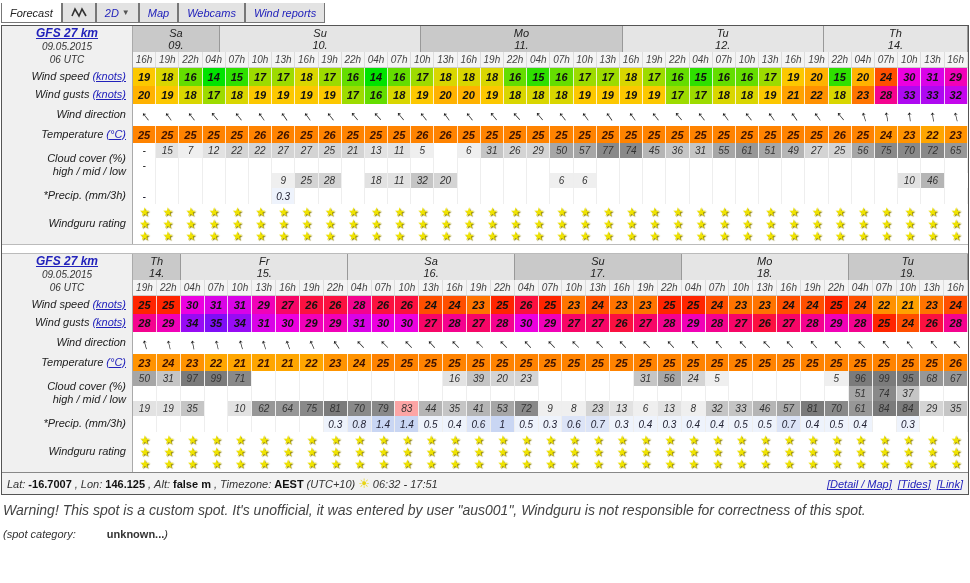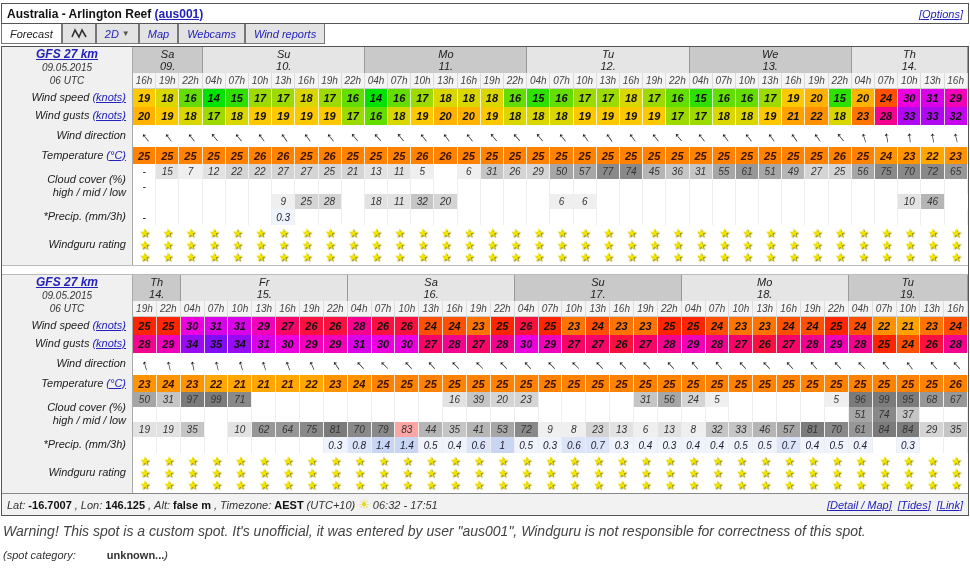--- a/index.html
+++ b/index.html
@@ -55,27 +55,20 @@
   .bb-links span{color:#2222bb;text-decoration:underline;cursor:pointer;}
   .warn{font-size:14px;font-style:italic;color:#444;margin:7px 2px 0 2px;}
   .cat{font-size:11px;font-style:italic;color:#333;margin:10px 2px 0 2px;}
   .cat b{font-style:normal;font-weight:bold;margin-left:28px;}
 </style>
 </head>
 <body>
 
 <div class="page">
 
-  <div class="titlebar">
-    <div class="ttl">
-      <span>Australia - Arlington Reef</span>
-      <a>(aus001)</a>
-    </div>
-    <span class="opt link">[Options]</span>
-  </div>
 
   <div class="tabbar">
     <div class="tab active">
         <span>Forecast</span>
       </div>
     <div class="tab">
       <svg width="16" height="11" viewBox="0 0 16 11">
           <polyline points="1,9 4,2 8,9 11,2 15,9" fill="none" stroke="#333" stroke-width="1.6"></polyline>
         </svg>
     </div>
@@ -139,24 +132,20 @@
                 <span>Su</span>
                 <span>10.</span>
               </div>
               <div class="daycell" style="flex: 7 1 0px; background: rgb(201, 201, 201);">
                 <span>Mo</span>
                 <span>11.</span>
               </div>
               <div class="daycell" style="flex: 7 1 0px; background: rgb(229, 229, 229);">
                 <span>Tu</span>
                 <span>12.</span>
-              </div>
-              <div class="daycell" style="flex: 7 1 0px; background: rgb(201, 201, 201);">
-                <span>We</span>
-                <span>13.</span>
               </div>
               <div class="daycell" style="flex: 5 1 0px; background: rgb(229, 229, 229);">
                 <span>Th</span>
                 <span>14.</span>
               </div>
             </div>
             <div class="row r-hour">
               <div class="cell hourcell">16h</div>
               <div class="cell hourcell">19h</div>
               <div class="cell hourcell">22h</div>

